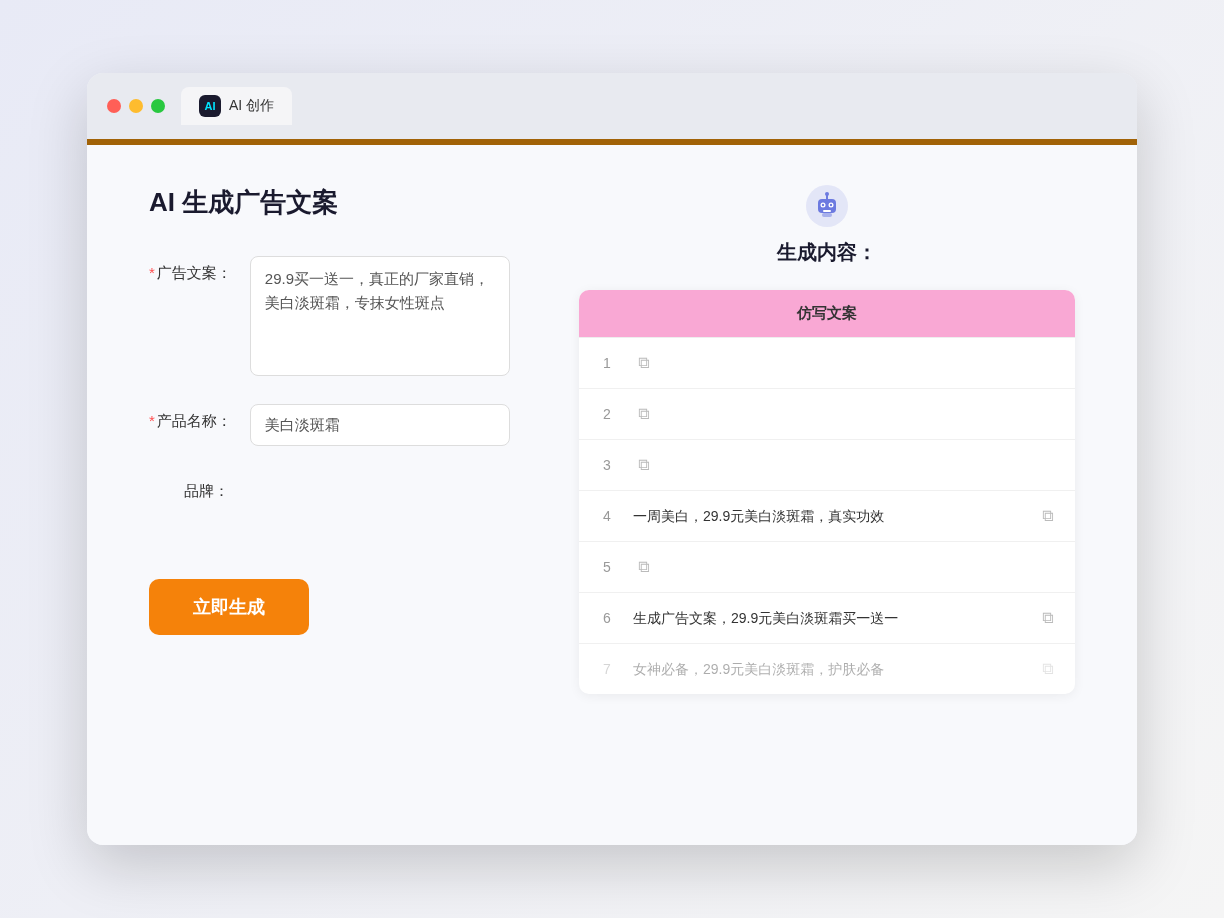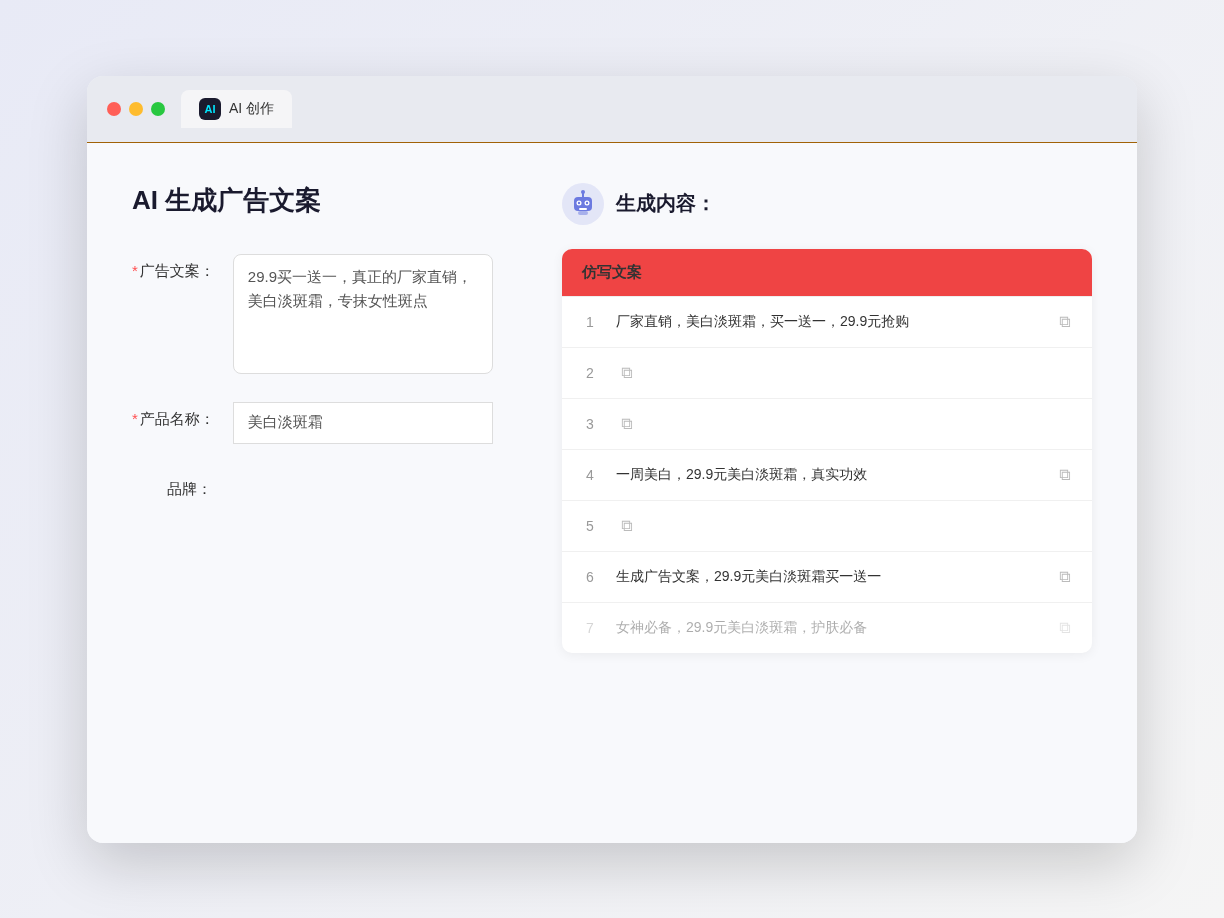--- a/index.html
+++ b/index.html
@@ -21,21 +21,21 @@
       box-shadow: 0 20px 60px rgba(0,0,0,0.18);
       overflow: hidden;
     }
 
     .title-bar {
       background: #e8eaf0;
       padding: 14px 20px;
       display: flex;
       align-items: center;
       gap: 16px;
-      border-bottom: 1px solid #a16207;
+      border-bottom: 6px solid #a16207;
     }
 
     .traffic-lights {
       display: flex;
       gap: 8px;
       align-items: center;
     }
 
     .traffic-light {
       width: 14px;
@@ -66,21 +66,21 @@
       display: flex;
       align-items: center;
       justify-content: center;
       color: #00e5ff;
       font-size: 11px;
       font-weight: bold;
     }
 
     .content-area {
       background: #f8f9fc;
-      padding: 40px 45px;
+      padding: 40px 62px;
       display: flex;
       gap: 50px;
       min-height: 700px;
     }
 
     
     .left-panel {
       width: 380px;
       flex-shrink: 0;
     }
@@ -124,21 +124,21 @@
       background: #fff;
       resize: none;
       line-height: 1.6;
       font-family: inherit;
     }
 
     input.form-input {
       width: 260px;
       height: 42px;
       border: 1.5px solid #ddd;
-      border-radius: 0;
+      border-radius: 8px;
       padding: 0 14px;
       font-size: 15px;
       color: #555;
       background: #fff;
       font-family: inherit;
     }
 
     .generate-btn {
       margin-top: 50px;
       background: #f5820a;
@@ -156,20 +156,21 @@
     .right-panel {
       flex: 1;
       min-width: 0;
     }
 
     .result-header {
       display: flex;
       align-items: center;
       gap: 12px;
       margin-bottom: 24px;
+      flex-direction: column;
     }
 
     .robot-icon {
       width: 42px;
       height: 42px;
       flex-shrink: 0;
     }
 
     .result-title {
       font-size: 20px;
@@ -183,22 +184,23 @@
       border-radius: 10px;
       overflow: hidden;
       box-shadow: 0 2px 12px rgba(0,0,0,0.06);
     }
 
     .result-table-header {
       padding: 14px 20px;
       font-size: 15px;
       font-weight: 600;
       color: #333;
-      background: #ef4444;
+      background: #f9a8d4;
       border-bottom: 1px solid #eee;
+      text-align: center;
     }
 
     .result-row {
       display: flex;
       align-items: center;
       padding: 14px 16px;
       border-bottom: 1px solid #f0f0f0;
       gap: 14px;
     }
 
@@ -272,20 +274,21 @@
           <span class="required-star">*</span><span>产品名称：</span>
         </label>
         <input class="form-input" type="text" value="美白淡斑霜" style="">
       </div>
 
       
       <div class="form-group">
         <label class="form-label">品牌：</label>
       </div>
 
+      <button class="generate-btn">立即生成</button>
     </div>
 
     <div class="right-panel">
       <div class="result-header">
 
         <svg class="robot-icon" viewBox="0 0 42 42" fill="none" xmlns="http://www.w3.org/2000/svg">
           <circle cx="21" cy="21" r="21" fill="#6c7ae0" opacity="0.15"></circle>
 
           <rect x="12" y="14" width="18" height="14" rx="4" fill="#6c7ae0"></rect>
 
@@ -302,21 +305,20 @@
           <rect x="16" y="28" width="10" height="4" rx="2" fill="#6c7ae0" opacity="0.5"></rect>
         </svg>
         <span class="result-title">生成内容：</span>
       </div>
 
       <div class="result-table">
         <div class="result-table-header">仿写文案</div>
 
         <div class="result-row">
           <span class="row-num">1</span>
-          <span class="row-text">厂家直销，美白淡斑霜，买一送一，29.9元抢购</span>
           <span class="copy-icon">⧉</span>
         </div>
         <div class="result-row">
           <span class="row-num">2</span>
           <span class="copy-icon">⧉</span>
         </div>
         <div class="result-row">
           <span class="row-num">3</span>
           <span class="copy-icon">⧉</span>
         </div>

